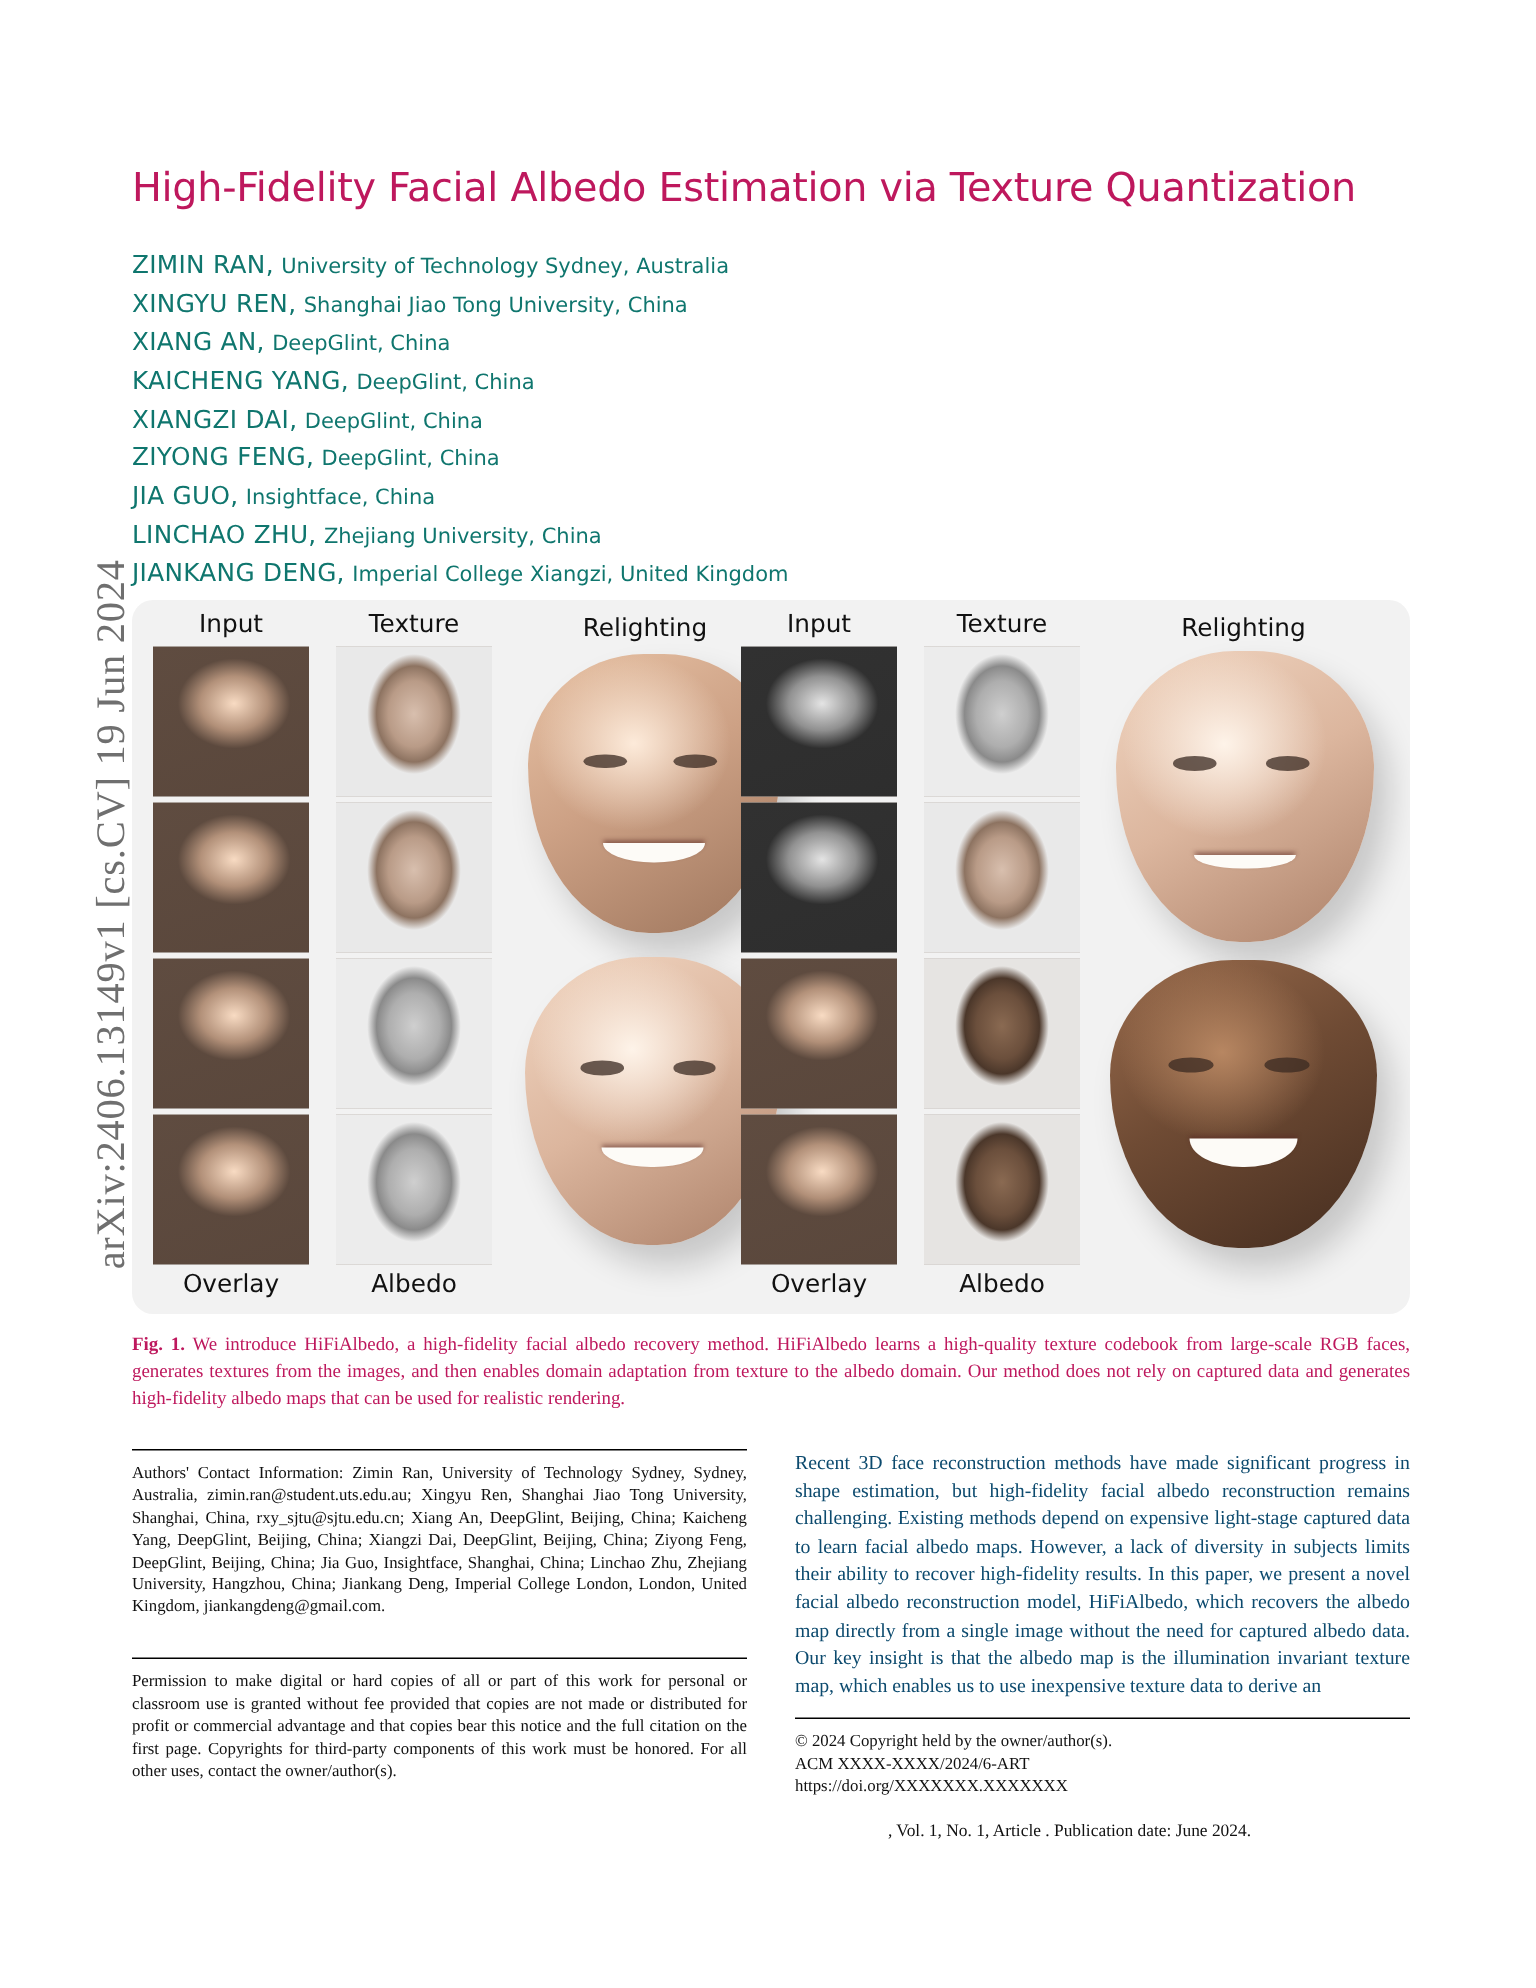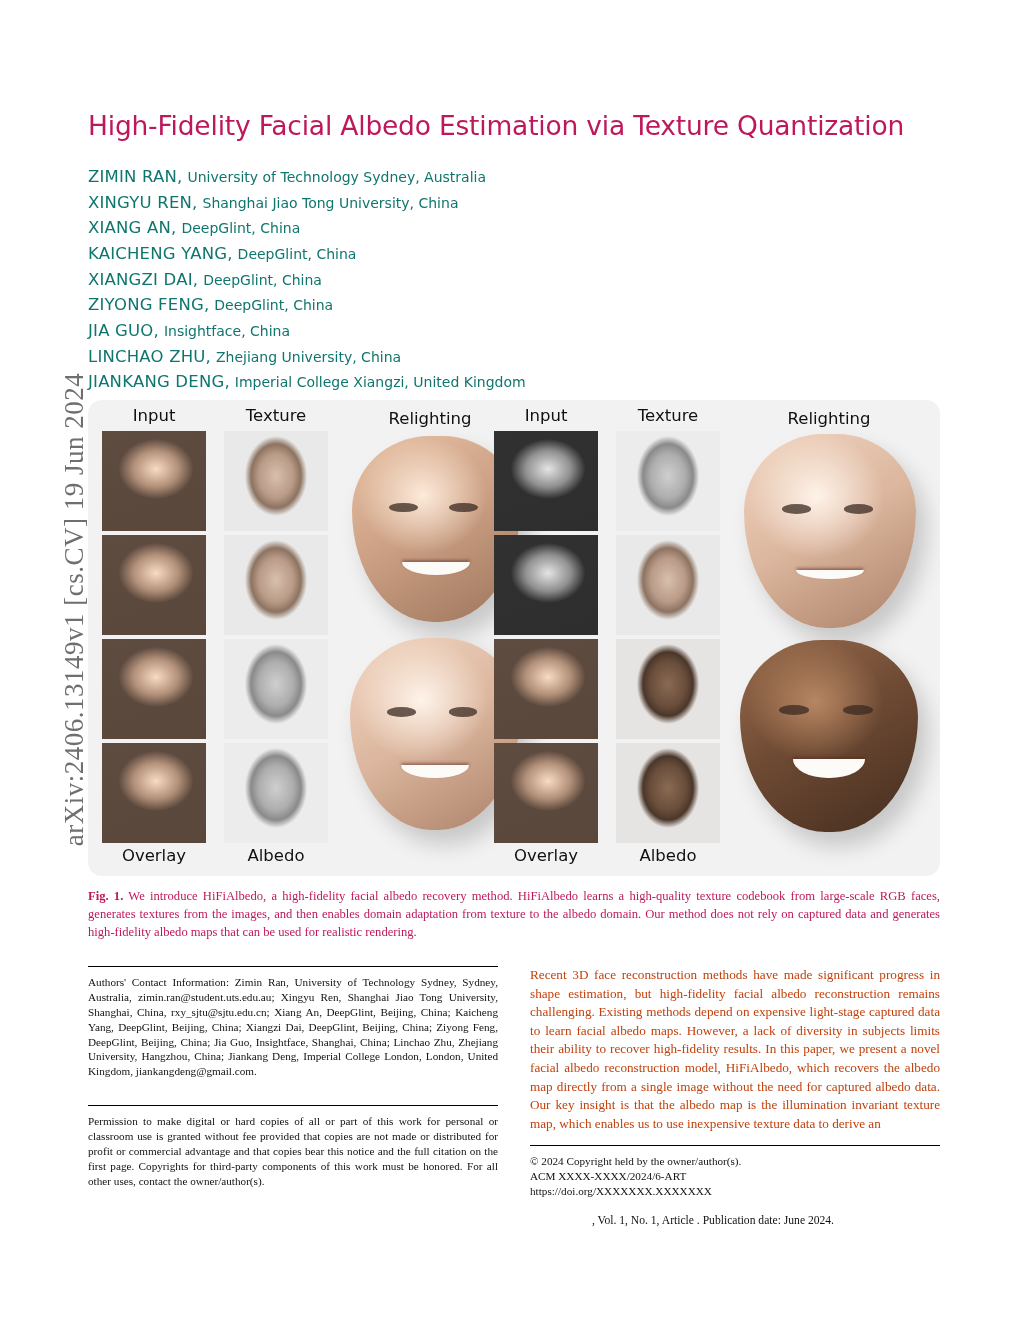--- a/index.html
+++ b/index.html
@@ -216,21 +216,21 @@
     font-size: 11.2px;
     line-height: 1.33;
     text-align: justify;
     color: #111;
   }
   .bodytext {
     font-family: "Liberation Serif", serif;
     font-size: 13.2px;
     line-height: 1.41;
     text-align: justify;
-    color: #c2410c;
+    color: #0c4a6e;
     margin: 0;
   }
   .perm {
     margin-top: 26px;
   }
   .copy {
     margin-top: 12px;
   }
   .footer {
     position: absolute;

